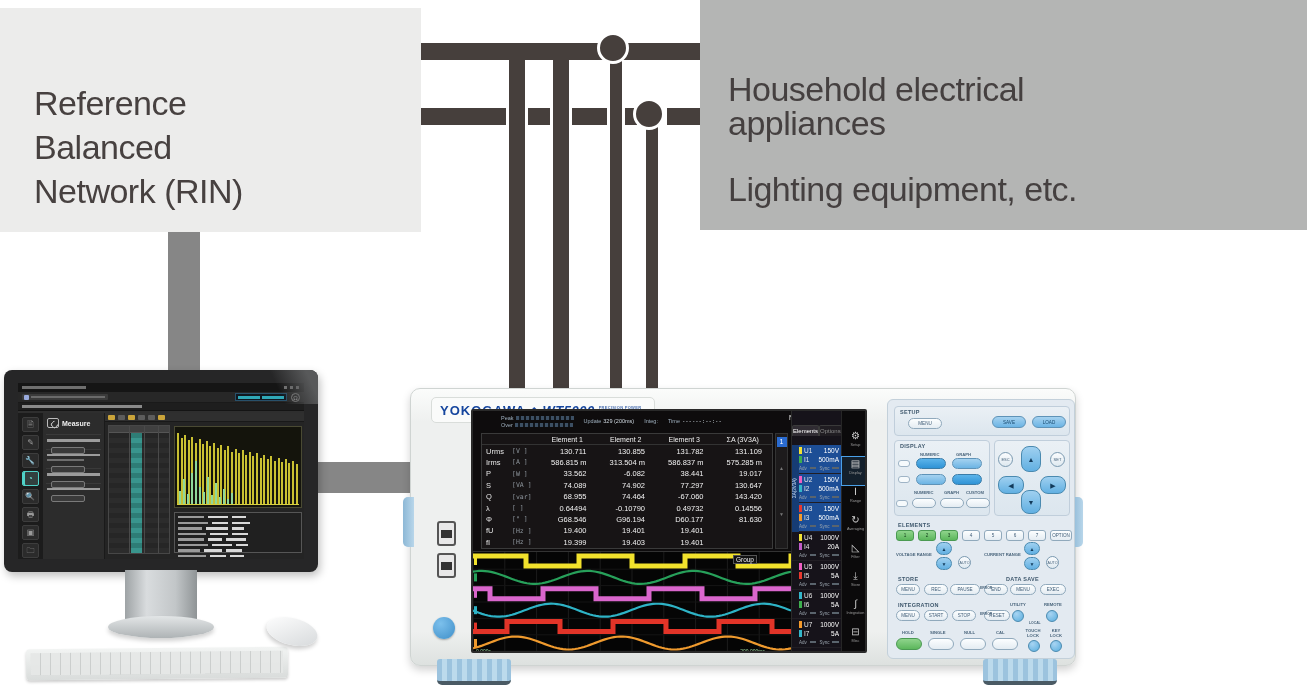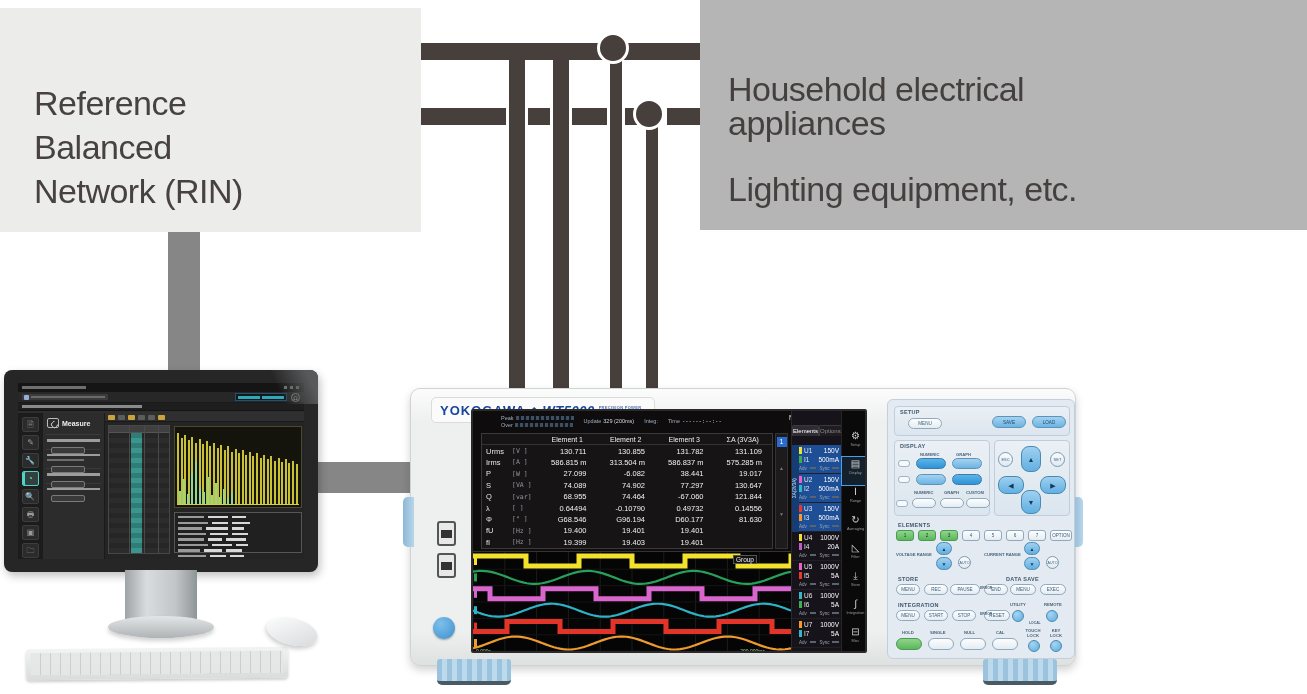--- a/index.html
+++ b/index.html
@@ -428,40 +428,40 @@
             <span class="pn">Irms</span>
             <span class="un mono">[A  ]</span>
             <span class="v">586.815 m</span>
             <span class="v">313.504 m</span>
             <span class="v">586.837 m</span>
             <span class="v">575.285 m</span>
           </div>
           <div class="d-trow">
             <span class="pn">P</span>
             <span class="un mono">[W  ]</span>
-            <span class="v">27.099</span>
+            <span class="v">33.562</span>
             <span class="v">-6.082</span>
             <span class="v">38.441</span>
             <span class="v">19.017</span>
           </div>
           <div class="d-trow">
             <span class="pn">S</span>
             <span class="un mono">[VA ]</span>
             <span class="v">74.089</span>
             <span class="v">74.902</span>
             <span class="v">77.297</span>
             <span class="v">130.647</span>
           </div>
           <div class="d-trow">
             <span class="pn">Q</span>
             <span class="un mono">[var]</span>
             <span class="v">68.955</span>
             <span class="v">74.464</span>
             <span class="v">-67.060</span>
-            <span class="v">121.844</span>
+            <span class="v">143.420</span>
           </div>
           <div class="d-trow">
             <span class="pn">λ</span>
             <span class="un mono">[   ]</span>
             <span class="v">0.64494</span>
             <span class="v">-0.10790</span>
             <span class="v">0.49732</span>
             <span class="v">0.14556</span>
           </div>
           <div class="d-trow">

